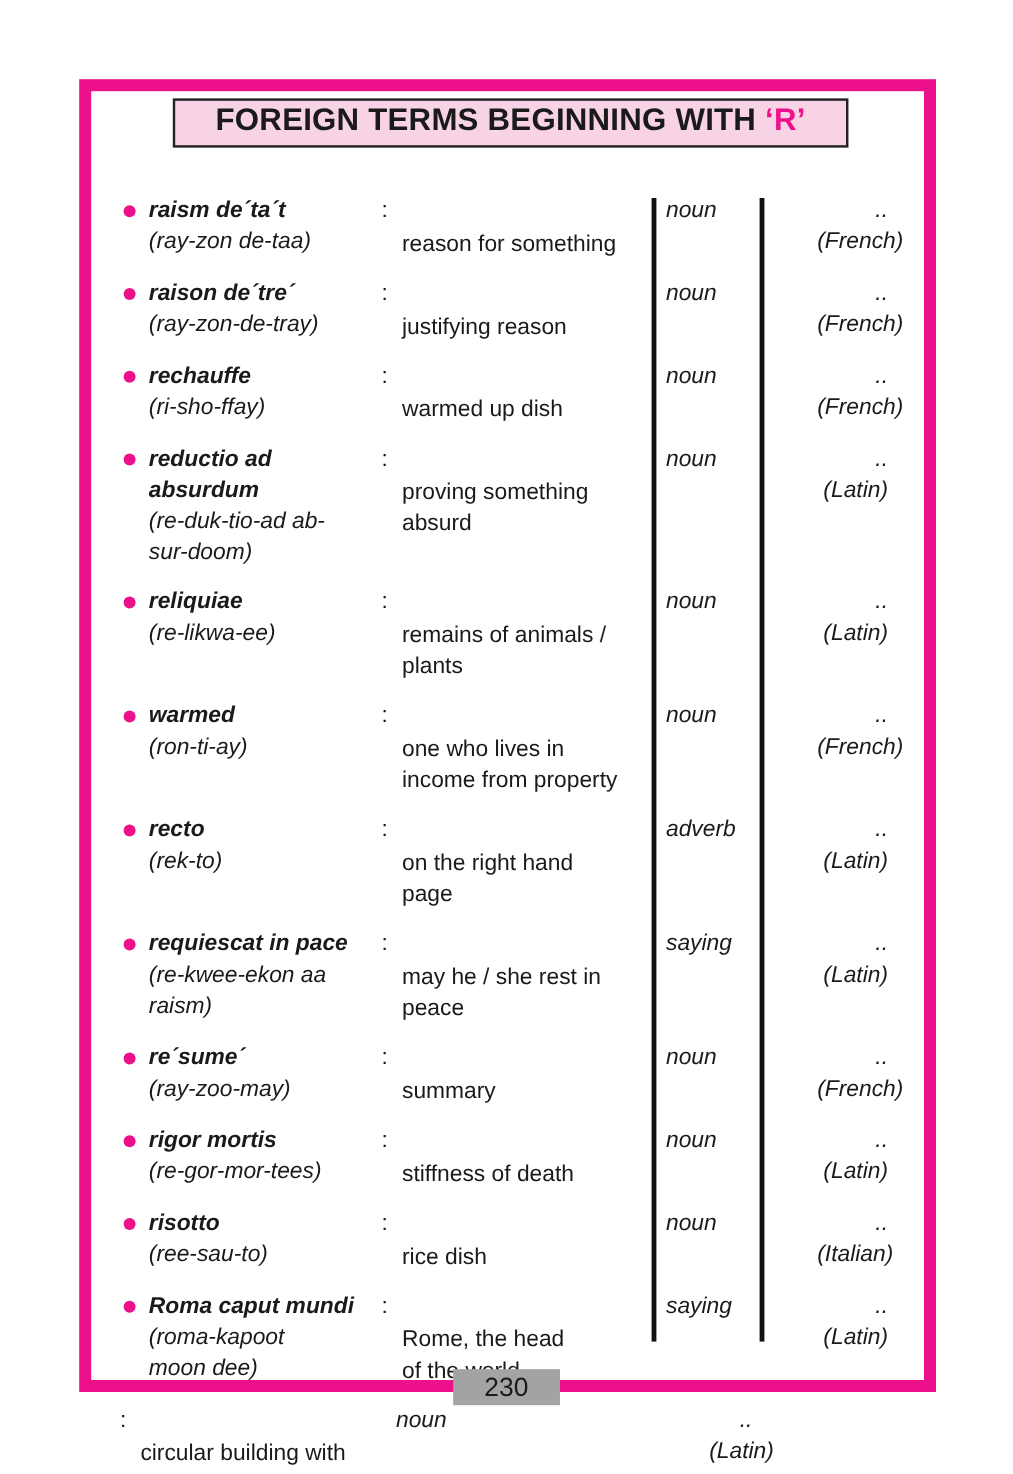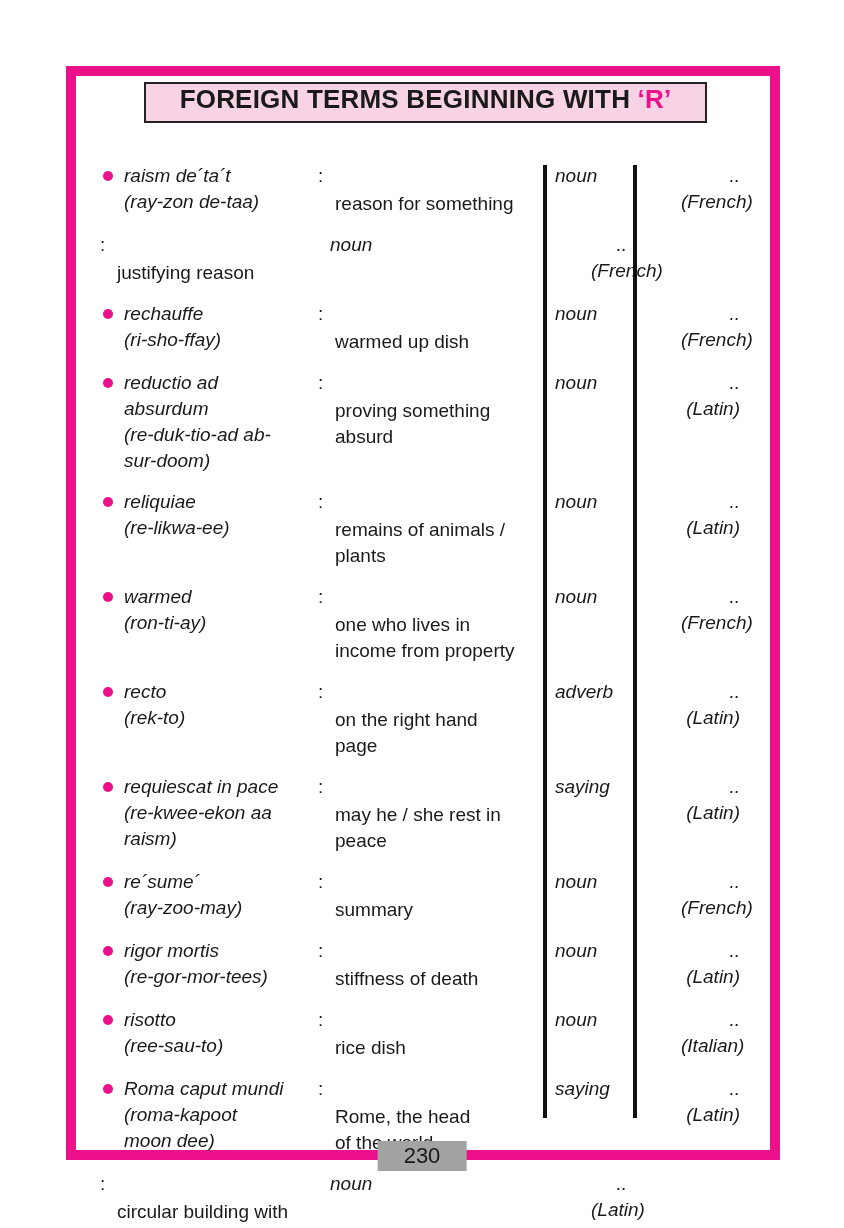--- a/index.html
+++ b/index.html
@@ -54,21 +54,21 @@
     margin-bottom:15px;
     font-size:19px;line-height:26px;
   }
   .cell{box-sizing:border-box;}
   .term-cell{position:relative;padding-left:24px;}
   .bullet{
     position:absolute;left:3px;top:8px;
     width:10px;height:10px;border-radius:50%;
     background:var(--accent);
   }
-  .term{font-weight:normal;font-style:italic;white-space:pre-line;}
+  .term{font-weight:bold;font-style:italic;white-space:pre-line;}
   .pron{font-style:italic;white-space:pre-line;}
   .def-cell{display:flex;}
   .colon{width:17px;flex:none;}
   .def{flex:1;white-space:pre-line;margin-top:28px;}
   .pos-cell{font-style:italic;padding-left:12px;}
   .origin-cell{font-style:italic;text-align:right;padding-right:6px;padding-left:48px;}
   .page-num{
     position:absolute;
     left:50%;top:1141px;
     transform:translateX(-50%);
@@ -98,20 +98,25 @@
     </div>
     <div class="cell def-cell">
       <span class="colon">:</span>
       <div class="def">reason for something</div>
     </div>
     <div class="cell pos-cell">noun</div>
     <div class="cell origin-cell">..(French)</div>
   </div>
 
   <div class="row">
+    <div class="cell term-cell">
+      <span class="bullet"></span>
+      <div class="term">raison de´tre´</div>
+      <div class="pron">(ray-zon-de-tray)</div>
+    </div>
     <div class="cell def-cell">
       <span class="colon">:</span>
       <div class="def">justifying reason</div>
     </div>
     <div class="cell pos-cell">noun</div>
     <div class="cell origin-cell">..(French)</div>
   </div>
 
   <div class="row">
     <div class="cell term-cell">

